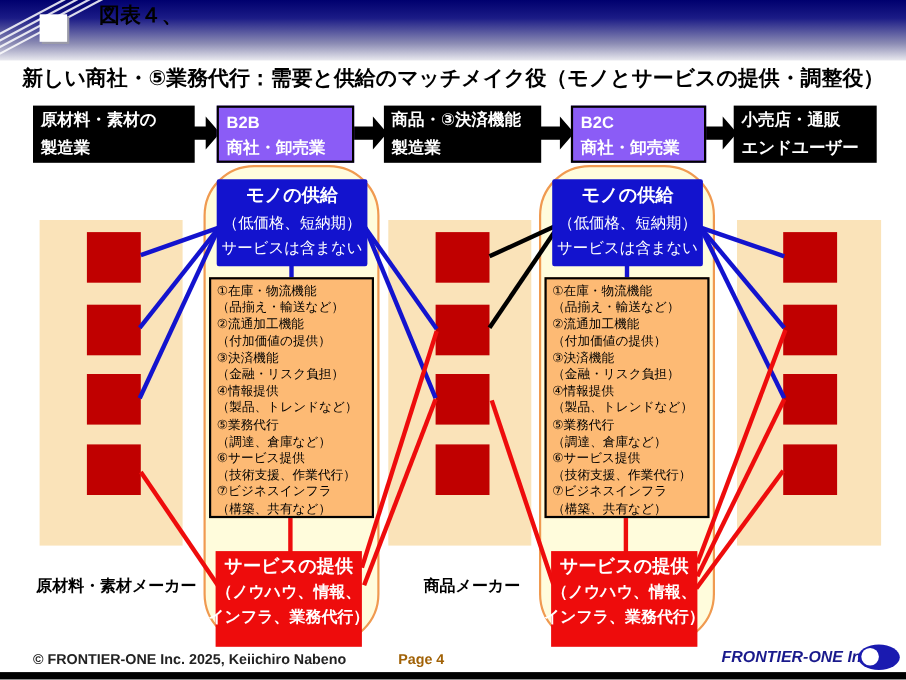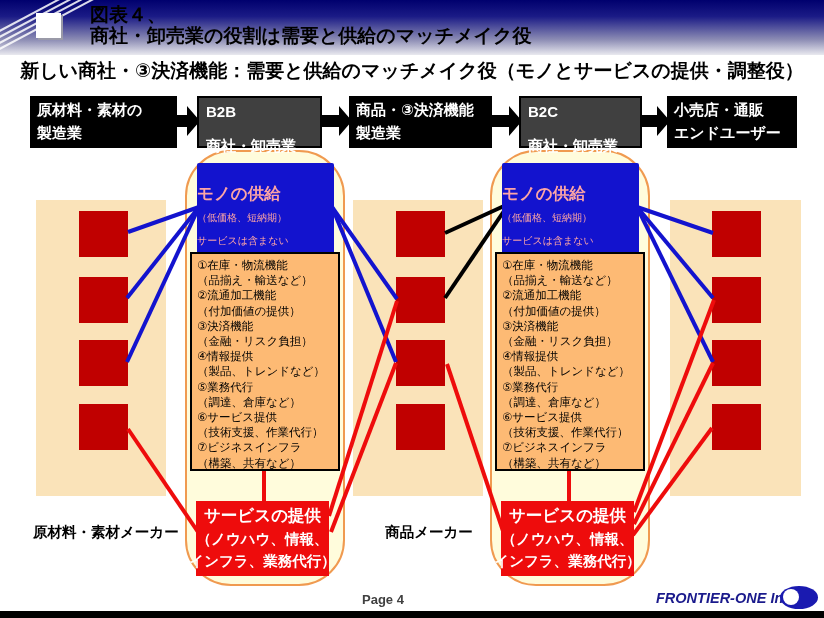--- a/index.html
+++ b/index.html
@@ -16,54 +16,54 @@
   .title{position:absolute;left:90px;top:4px;font-size:19px;line-height:21px;
     color:#000;font-weight:600;}
   .title span{display:block;}
 
   .subtitle{position:absolute;left:0;top:58px;width:824px;text-align:center;
     font-size:19px;font-weight:600;color:#000;}
 
   
   .flowbox{position:absolute;top:96px;height:52px;box-sizing:border-box;color:#fff;
     font-weight:bold;font-size:15px;line-height:23px;padding:2px 7px;display:flex;
-    flex-direction:column;justify-content:flex-start;z-index:4;}
+    flex-direction:column;justify-content:space-between;z-index:4;}
   .flowbox.black{background:#000;}
-  .flowbox.orange{background:#404040;border:2.5px solid #000;gap:11px;}
+  .flowbox.orange{background:#8b5cf6;border:2.5px solid #000;}
 
   
   .col{position:absolute;top:200px;height:296px;background:#FAE3B9;z-index:1;}
   .sq{position:absolute;width:49px;height:46px;background:#C00000;}
 
   
   .panel{position:absolute;top:150px;width:160px;height:436px;background:#FFFCDC;
     border:2.5px solid #F09A50;border-radius:46px;box-sizing:border-box;z-index:2;}
 
-  .bluebox{position:absolute;top:163px;width:137px;background:#1313CE;color:#fca5a5;
-    border-radius:2px;padding:18px 0 5px;z-index:4;}
+  .bluebox{position:absolute;top:163px;width:137px;background:#1313CE;color:#ffffff;
+    text-align:center;border-radius:2px;padding:3px 0 5px;z-index:4;}
   .bluebox .t{font-size:16.5px;font-weight:bold;line-height:25px;}
-  .bluebox .s{font-size:10px;line-height:23px;white-space:nowrap;display:block;}
+  .bluebox .s{font-size:14px;line-height:23px;white-space:nowrap;display:block;}
 
   .fnbox{position:absolute;top:252px;width:150px;height:219px;background:#fdba74;
     border:2.5px solid #000;box-sizing:border-box;padding:4px 0 0 5px;
     font-size:11.5px;line-height:15.2px;color:#000;z-index:4;}
 
   .redbox{position:absolute;top:501px;width:133px;background:#EE0C0C;color:#fff;
-    display:flex;flex-direction:column;align-items:center;padding:2px 0 4px;z-index:4;}
+    display:flex;flex-direction:column;align-items:center;padding:2px 0 16px;z-index:4;}
   .redbox .t{font-size:16.5px;font-weight:bold;line-height:25px;white-space:nowrap;}
   .redbox .s{font-size:14.5px;line-height:22px;white-space:nowrap;font-weight:bold;}
 
   .collabel{position:absolute;top:523px;font-weight:bold;font-size:14.5px;color:#000;z-index:4;}
 
   
   svg.overlay{position:absolute;left:0;top:0;z-index:3;pointer-events:none;}
 
   
   .copyright{position:absolute;left:30px;top:592px;font-size:13px;font-weight:bold;color:#222;}
-  .pagenum{position:absolute;left:362px;top:592px;font-size:13px;font-weight:bold;color:#404040;}
+  .pagenum{position:absolute;left:362px;top:592px;font-size:13px;font-weight:bold;color:#a16207;}
   .logotext{position:absolute;left:656px;top:590px;font-size:14.5px;font-weight:bold;
     font-style:italic;color:#1A1A8C;}
   .logomark{position:absolute;left:780px;top:586px;width:38px;height:23px;border-radius:50%;
     background:#1A1AB0;}
   .logomark::before{content:"";position:absolute;left:3px;top:3px;width:16px;height:16px;
     border-radius:50%;background:#fff;}
   .bottombar{position:absolute;left:0;top:611px;width:824px;height:7px;background:#000;}
 </style>
 </head>
 <body>
@@ -71,25 +71,24 @@
 <div id="page">
 
   <div class="header">
     <div class="stripe" style="left:-8px;top:34px;width:168px;"></div>
     <div class="stripe" style="left:-8px;top:40px;width:168px;"></div>
     <div class="stripe" style="left:-8px;top:46px;width:168px;"></div>
     <div class="stripe" style="left:-8px;top:52px;width:168px;"></div>
     <div class="cube"></div>
     <div class="title">
       <span>図表４、</span>
-      <span>商社・卸売業の役割は需要と供給のマッチメイク役</span>
     </div>
   </div>
 
-  <div class="subtitle">新しい商社・③決済機能：需要と供給のマッチメイク役（モノとサービスの提供・調整役）</div>
+  <div class="subtitle">新しい商社・⑤業務代行：需要と供給のマッチメイク役（モノとサービスの提供・調整役）</div>
 
   <div class="flowbox black" style="left:30px;width:147px;">
     <span>原材料・素材の</span>
     <span>製造業</span>
   </div>
   <div class="flowbox orange" style="left:197px;width:125px;">
     <span>B2B</span>
     <span>商社・卸売業</span>
   </div>
   <div class="flowbox black" style="left:349px;width:143px;">
@@ -211,18 +210,19 @@
     </div>
   <div class="redbox" style="left:501px;">
     <div class="t">サービスの提供</div>
     <span class="s">（ノウハウ、情報、</span>
     <span class="s">インフラ、業務代行）</span>
   </div>
 
   <div class="collabel" style="left:374px;width:110px;text-align:center;">商品メーカー</div>
   <div class="collabel" style="left:33px;">原材料・素材メーカー</div>
 
+  <div class="copyright">© FRONTIER-ONE Inc. 2025,  Keiichiro  Nabeno</div>
   <div class="pagenum">Page 4</div>
   <div class="logotext">FRONTIER-ONE Inc.</div>
   <div class="logomark"></div>
   <div class="bottombar"></div>
 
 </div>
 
 </body></html>

